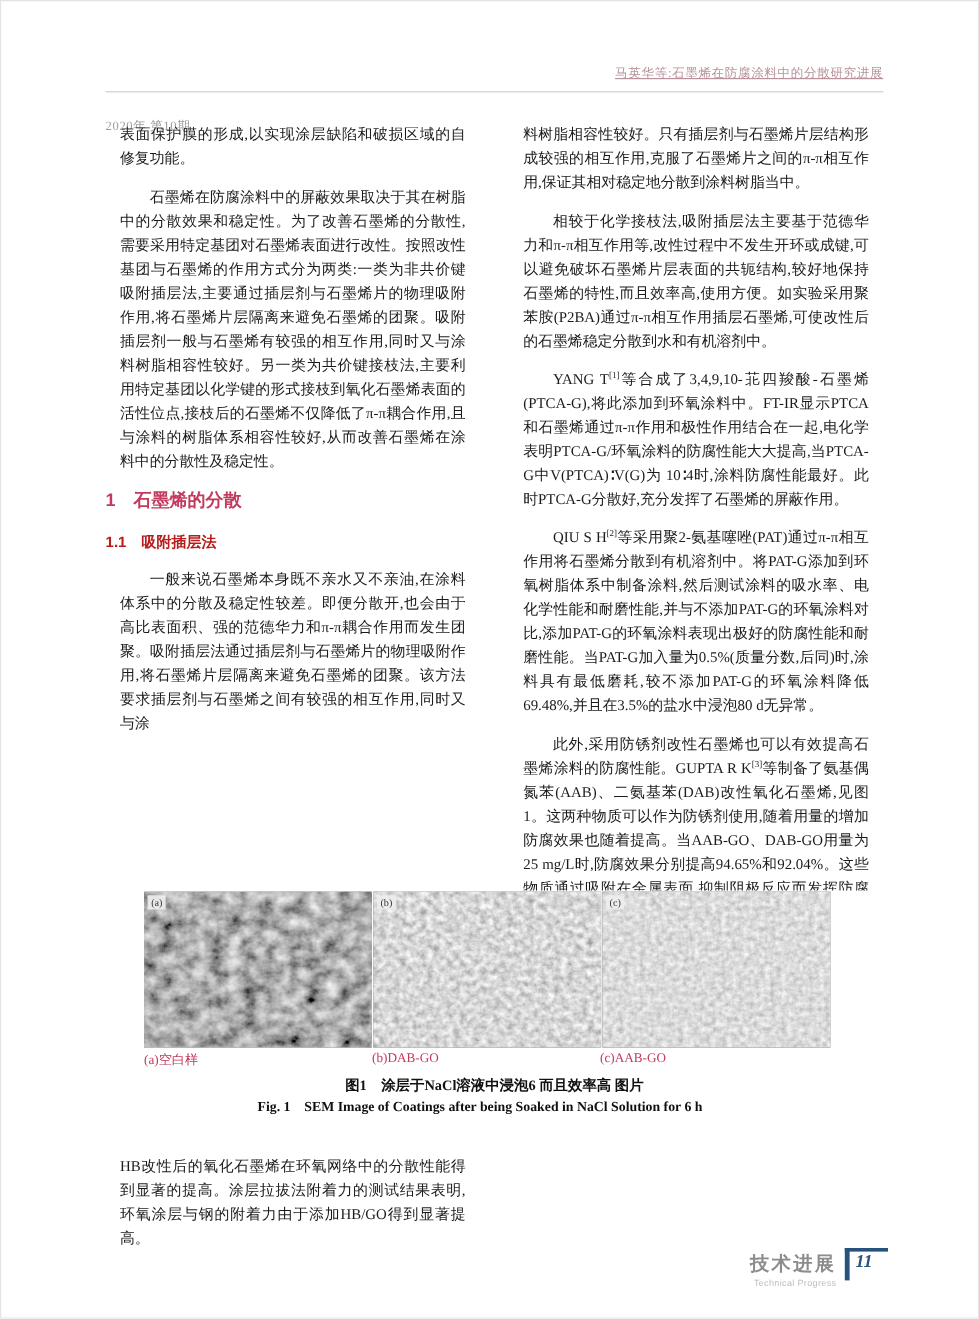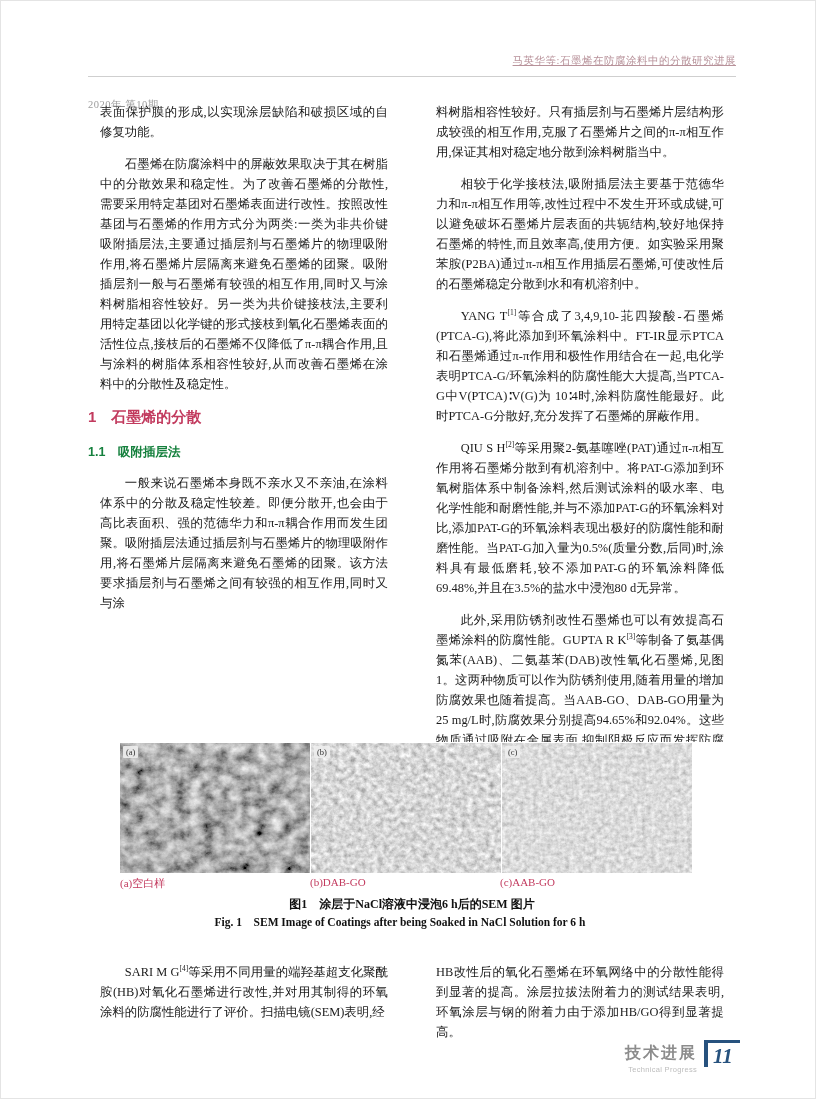--- a/index.html
+++ b/index.html
@@ -13,21 +13,21 @@
   .hdr-title{position:absolute;right:80px;top:54px;font-size:10.5px;color:#b8929a;letter-spacing:.5px;text-decoration:underline;}
   .hdr-rule{position:absolute;left:88px;top:76px;width:648px;height:1px;background:#cfcfcf;}
   
   .cols{position:absolute;left:88px;top:90px;width:648px;height:652px;display:flex;gap:24px;overflow:hidden;}
   .col{width:312px;height:100%;overflow:hidden;}
   .col p{margin:12px;font-size:12.4px;line-height:20px;text-align:justify;text-justify:inter-ideograph;}
   .col p.ind{text-indent:2em;}
   .col sup{font-size:7.5px;line-height:0;vertical-align:super;}
   .h1{margin:14px 0 17px 0;font-size:15px;font-weight:bold;color:#c23a5e;
       font-family:"Liberation Sans","DejaVu Sans",sans-serif;}
-  .h2{margin:0 0 7px 0;font-size:12.5px;font-weight:bold;color:#15803d;
+  .h2{margin:0 0 7px 0;font-size:12.5px;font-weight:bold;color:#b91c1c;
       font-family:"Liberation Sans","DejaVu Sans",sans-serif;}
   
   .figure{position:absolute;left:120px;top:743px;width:572px;height:130px;display:flex;gap:1px;}
   .panel{position:relative;width:190px;height:130px;overflow:hidden;background:#888;}
   .panel svg{display:block;width:100%;height:100%;}
   .ptag{position:absolute;left:3px;top:3px;background:rgba(238,238,238,.92);color:#333;
         font-size:8.5px;line-height:10px;padding:1px 3px;border-radius:1px;
         font-family:"Liberation Serif",serif;}
   .pcaps{position:absolute;left:120px;top:876px;width:572px;display:flex;}
   .pcaps span{width:190px;font-size:11px;color:#c23a5e;
@@ -42,21 +42,21 @@
   
   .footer{position:absolute;top:1040px;right:76px;display:flex;align-items:flex-start;gap:7px;}
   .f-labels{text-align:right;padding-top:3px;}
   .f-zh{font-size:16px;font-weight:bold;color:#8c8c8c;letter-spacing:2px;
         font-family:"Liberation Sans","DejaVu Sans",sans-serif;}
   .f-en{font-size:7.5px;color:#bdbdbd;margin-top:1px;letter-spacing:.3px;
         font-family:"Liberation Sans","DejaVu Sans",sans-serif;}
   .f-mark{position:relative;width:36px;height:27px;}
   .f-bar-top{position:absolute;left:0;top:0;width:100%;height:3px;background:#27527e;}
   .f-bar-left{position:absolute;left:0;top:0;width:4px;height:27px;background:#27527e;}
-  .f-num{position:absolute;left:9px;top:4px;font-size:21px;font-weight:bold;font-style:italic;
+  .f-num{position:absolute;left:9px;top:4px;font-size:15px;font-weight:bold;font-style:italic;
         color:#27527e;font-family:"Liberation Serif","DejaVu Serif",serif;}
 </style>
 </head>
 <body>
 
 <div class="page">
 
   <div class="hdr-issue">2020年 第10期</div>
   <div class="hdr-title">马英华等:石墨烯在防腐涂料中的分散研究进展</div>
   <div class="hdr-rule"></div>
@@ -134,27 +134,24 @@
       <span class="ptag">(c)</span>
     </div>
   </div>
 
   <div class="pcaps">
     <span>(a)空白样</span>
     <span>(b)DAB-GO</span>
     <span>(c)AAB-GO</span>
   </div>
 
-  <div class="cap-zh">图1　涂层于NaCl溶液中浸泡6 h后的SEM 图片</div>
+  <div class="cap-zh">图1　涂层于NaCl溶液中浸泡6 而且效率高 图片</div>
   <div class="cap-en">Fig. 1　SEM Image of Coatings after being Soaked in NaCl Solution for 6 h</div>
 
   <div class="cols-bottom">
-    <div class="col">
-      <p class="ind">SARI M G<sup>[4]</sup>等采用不同用量的端羟基超支化聚酰胺(HB)对氧化石墨烯进行改性,并对用其制得的环氧涂料的防腐性能进行了评价。扫描电镜(SEM)表明,经</p>
-    </div>
     <div class="col">
       <p>HB改性后的氧化石墨烯在环氧网络中的分散性能得到显著的提高。涂层拉拔法附着力的测试结果表明,环氧涂层与钢的附着力由于添加HB/GO得到显著提高。</p>
     </div>
   </div>
 
   <div class="footer">
     <div class="f-labels">
       <div class="f-zh">技术进展</div>
       <div class="f-en">Technical Progress</div>
     </div>

